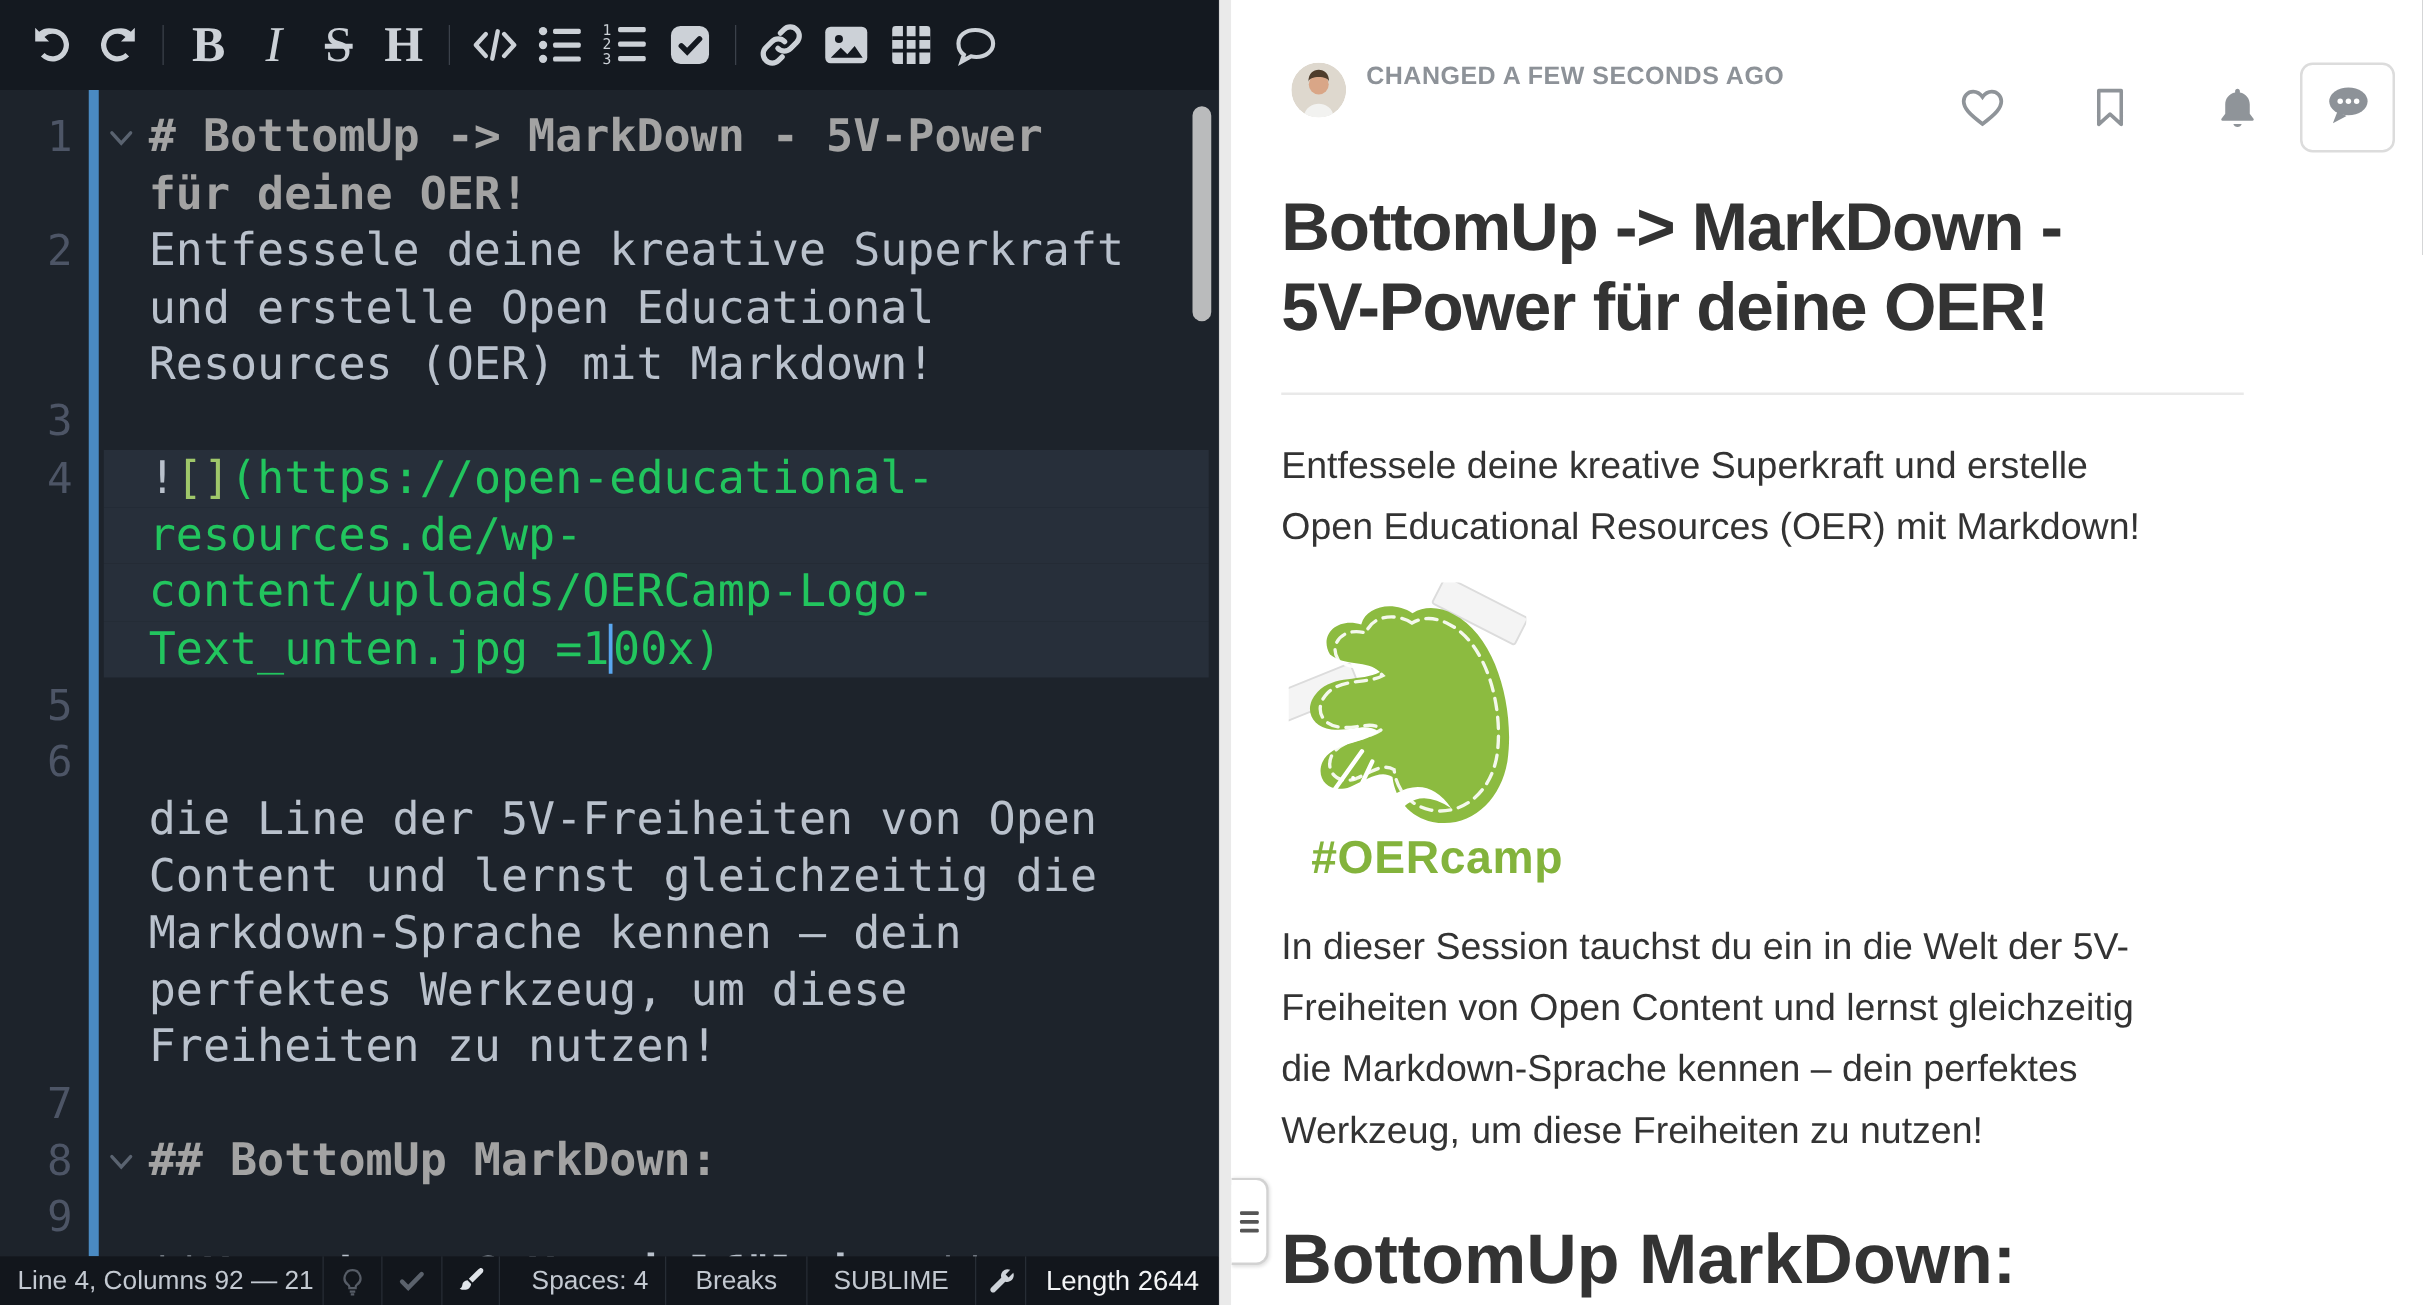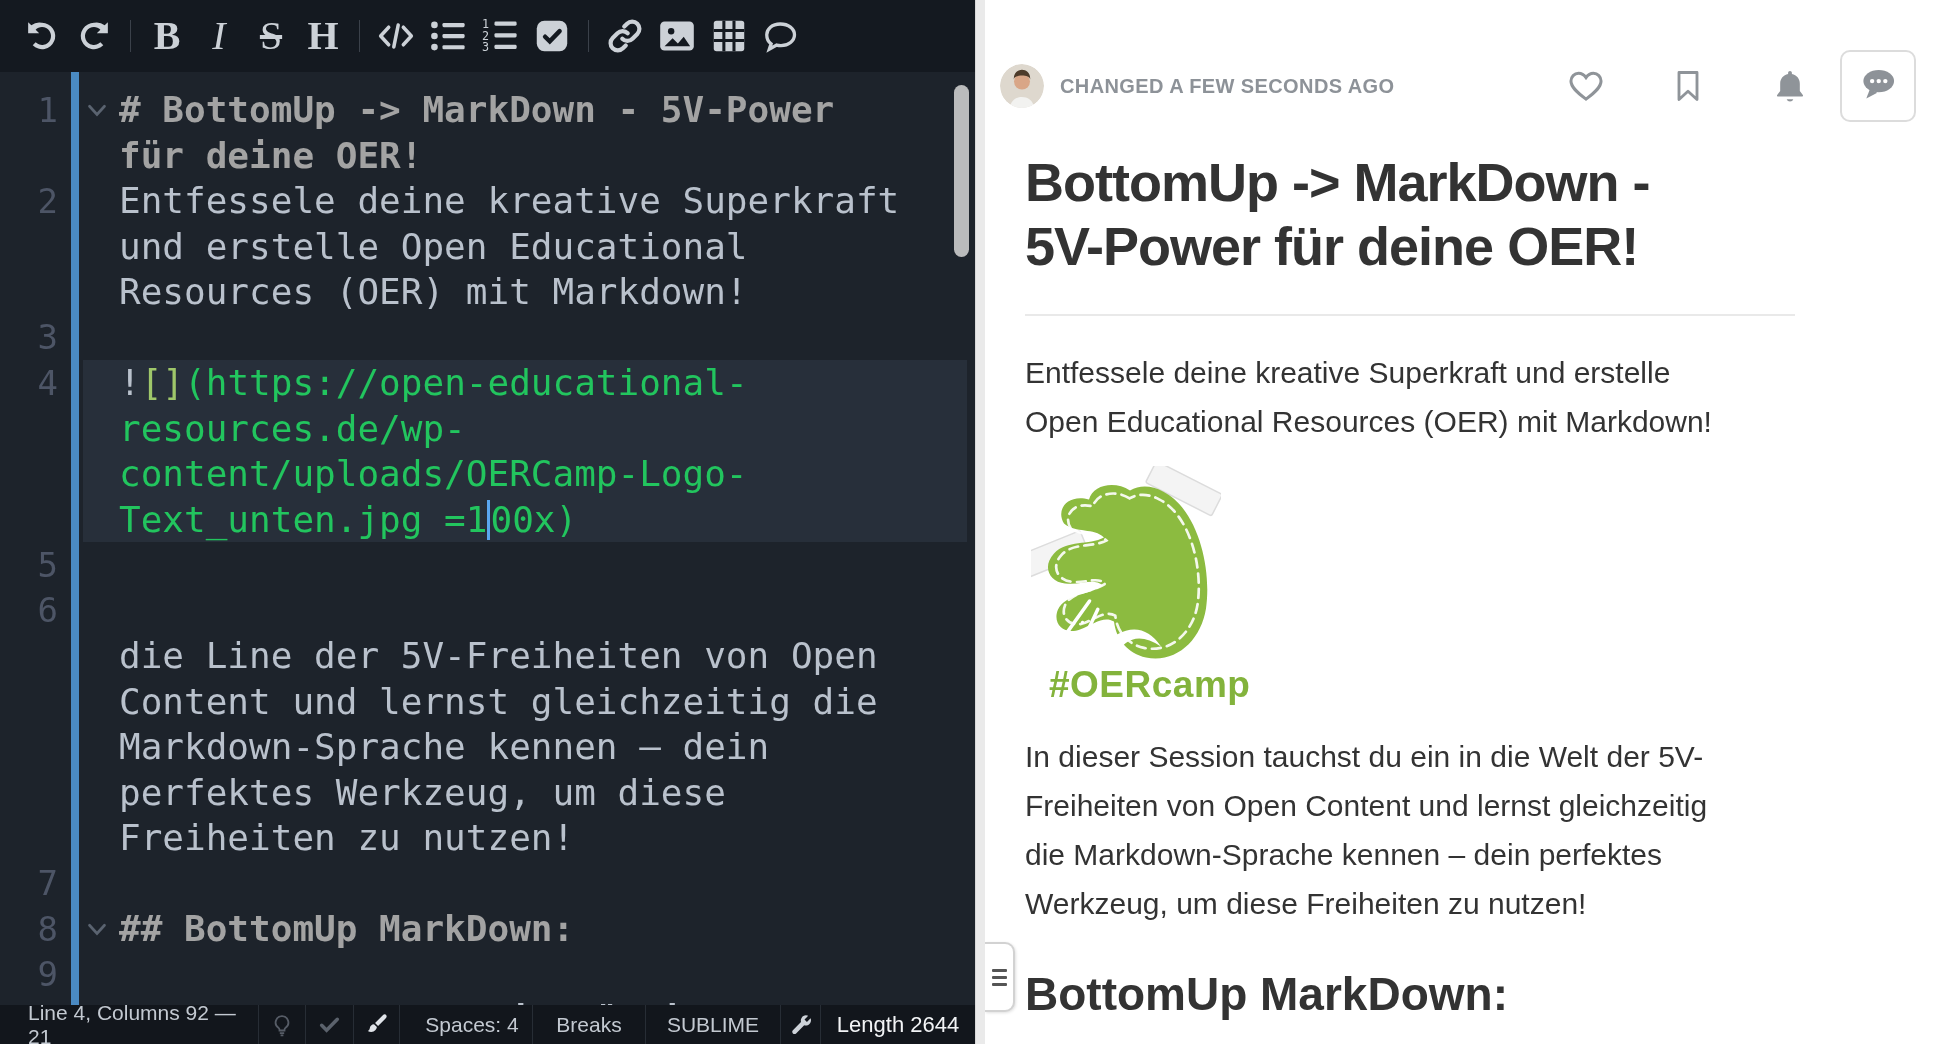--- a/index.html
+++ b/index.html
@@ -37,52 +37,52 @@
   .seg.b { color:#9fc76a; }
   .seg.s { color:#b9c1cc; font-weight:bold; }
   .cursor { display:inline-block; width:0; border-left:3px solid #5aa7f0; height:40px;
             vertical-align:middle; margin-top:-4px; }
   .scroll-thumb { position:absolute; right:6px; top:13px; width:15px; height:172px;
                   border-radius:8px; background:#cccccc; opacity:.9; z-index:5; }
 
   .statusbar { height:39px; background:#12161c; display:flex; align-items:stretch; flex-shrink:0;
                font-size:21px; color:#c3c9d1; }
   .sb-cell { display:flex; align-items:center; justify-content:center; border-left:1px solid #272d35; }
-  .sb-cell:nth-child(1){ width:258px; justify-content:flex-start; padding-left:28px; border-left:none; }
+  .sb-cell:nth-child(1){ width:258px; justify-content:flex-start; padding-left:14px; border-left:none; }
   .sb-cell:nth-child(2){ width:47px; color:#565c66; }
   .sb-cell:nth-child(3){ width:48px; color:#5b626c; }
   .sb-cell:nth-child(4){ width:46px; color:#e0e4e9; }
   .sb-cell:nth-child(5){ width:133px;padding-left:12px; }
   .sb-cell:nth-child(6){ width:113px; }
   .sb-cell:nth-child(7){ width:135px; }
   .sb-cell:nth-child(8){ width:40px; color:#ced3d9; }
   .sb-cell:nth-child(9){ flex:1; color:#f2f4f6; font-size:22px; }
 
   
   .pane-divider { width:10px; background:#eaeaea; border-left:1px solid #d8d8d8; }
 
   
   .preview-pane { flex:1; background:#ffffff; position:relative; overflow:hidden; }
-  .pv-header { display:flex; align-items:center; padding:50px 22px 0 15px; }
+  .pv-header { display:flex; align-items:flex-start; padding:50px 22px 0 48px; }
   .avatar { width:44px; height:44px; border-radius:50%; overflow:hidden; flex-shrink:0; }
   .changed { margin-left:16px; color:#8d9298; font-size:20px; font-weight:700; letter-spacing:.4px; }
   .pv-icons { margin-left:auto; display:flex; align-items:center; }
   .pv-icon { width:40px; display:flex; justify-content:center; color:#8f9499; margin-left:62px; cursor:pointer; }
   .cm-btn { width:76px; height:72px; border:2px solid #dcdcdc; border-radius:10px; background:#fff;
             display:flex; align-items:center; justify-content:center; color:#8d9298;
             margin-left:30px; cursor:pointer; }
 
   .pv-body { position:absolute; top:118px; left:40px; width:770px; color:#333; }
   .pv-body h1 { font-size:54px; line-height:64px; font-weight:700; letter-spacing:-1px;
                 margin-top:32px; white-space:pre-line; }
   .hr1 { border:none; border-top:2px solid #e9e9e9; margin-top:36px; }
   .pv-p { font-size:30px; line-height:49px; margin-top:32px; white-space:pre-line; }
   .logo-block { margin-top:20px; margin-left:6px; width:200px; }
   .logo-caption { font-size:37px; font-weight:700; color:#83b33c; letter-spacing:.5px; margin:-8px 0 0 18px; }
-  .pv-body h2 { font-size:46px; line-height:52px; font-weight:700; margin-top:40px; }
+  .pv-body h2 { font-size:56px; line-height:52px; font-weight:700; margin-top:52px; }
 
   .drag-handle { position:absolute; left:0; top:942px; width:30px; height:70px; background:#fff;
                  border:2px solid #d2d2d2; border-left:none; border-radius:0 10px 10px 0;
                  box-shadow:1px 1px 3px rgba(0,0,0,.12); display:flex; flex-direction:column;
                  align-items:center; justify-content:center; gap:4px; cursor:col-resize; z-index:6; }
   .drag-handle i { display:block; width:15px; height:3px; background:#555; border-radius:1px; }
 </style>
 </head>
 <body>
 

